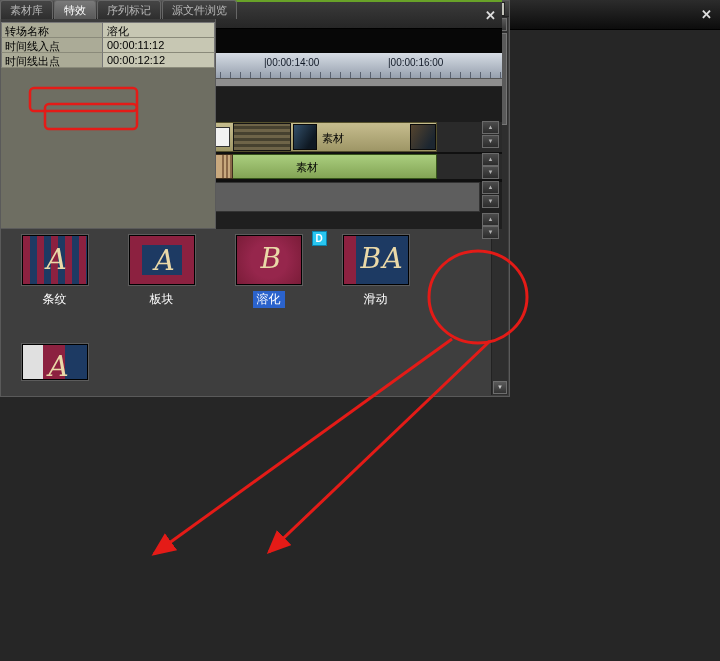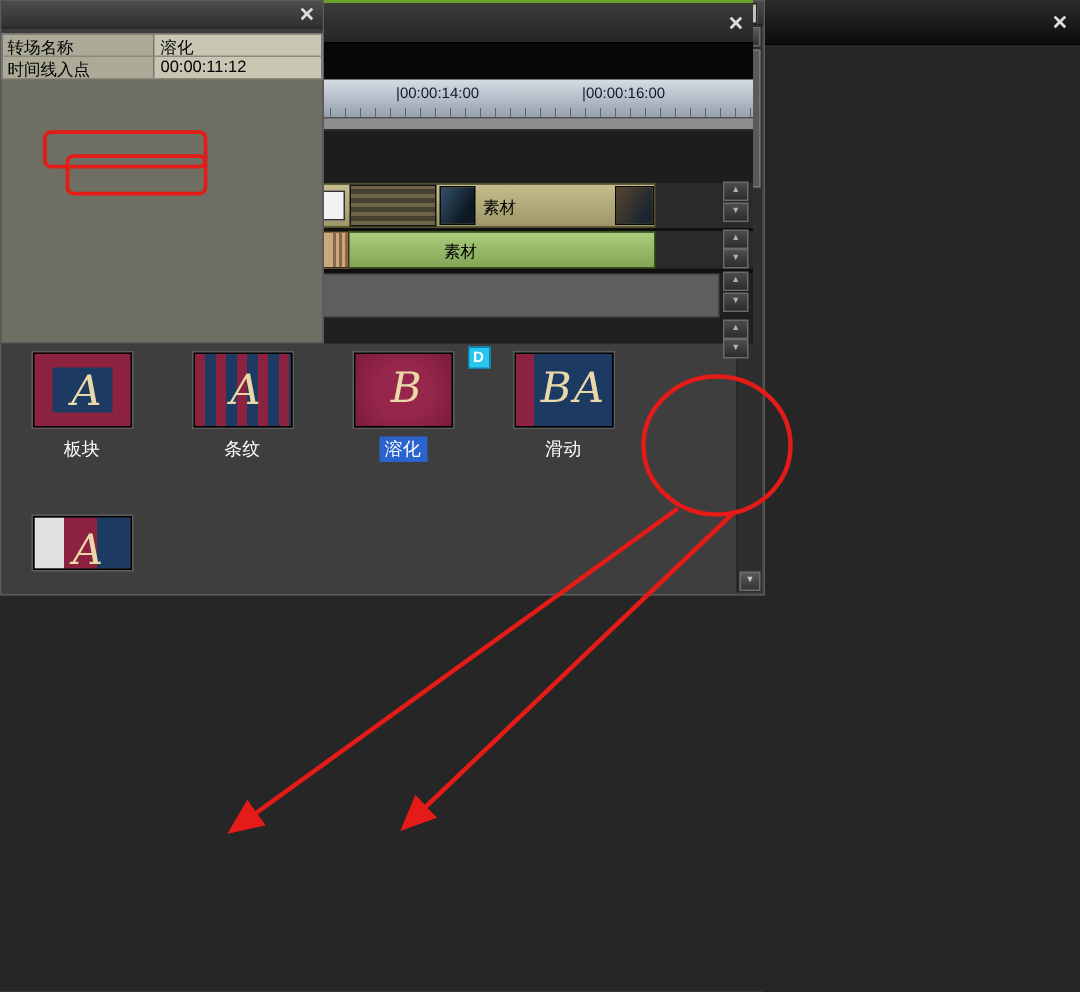--- a/index.html
+++ b/index.html
@@ -253,20 +253,26 @@
           <span>键</span>
         </div>
       <div class="trow d2">
           <span class="tg"></span>
           <span class="fico"></span>
           <span>混合</span>
         </div>
     </div>
   </div>
 
+  <div id="palette-tabs">
+    <span class="ptab">素材库</span>
+    <span class="ptab sel">特效</span>
+    <span class="ptab">序列标记</span>
+    <span class="ptab">源文件浏览</span>
+  </div>
 
   <div id="effects-panel">
     <div class="phead">
       <span class="mfold"></span>
       <span id="fx-path">|特效\转场\2D\</span>
     </div>
     <div id="fx-grid">
       <div class="cell">
           <div class="thumb p1"></div>
           <span class="flabel">交叉划像</span>
@@ -293,26 +299,26 @@
         </div>
       <div class="cell">
           <div class="thumb p7"></div>
           <span class="flabel">方形</span>
         </div>
       <div class="cell">
           <div class="thumb p8"></div>
           <span class="flabel">时钟</span>
         </div>
       <div class="cell">
+          <div class="thumb p9"></div>
+          <span class="flabel">条纹</span>
+        </div>
+      <div class="cell">
           <div class="thumb p10"></div>
           <span class="flabel">板块</span>
-        </div>
-      <div class="cell">
-          <div class="thumb p9"></div>
-          <span class="flabel">条纹</span>
         </div>
       <div class="cell">
           <div class="thumb p11"></div>
           <span class="badge">D</span>
           <span class="flabel sel">溶化</span>
         </div>
       <div class="cell">
           <div class="thumb p12"></div>
           <span class="flabel">滑动</span>
         </div>
@@ -430,20 +436,24 @@
     </div>
     <div id="info-table">
       <div class="irow">
         <span class="ilab">转场名称</span>
         <span class="ival">溶化</span>
       </div>
       <div class="irow">
         <span class="ilab">时间线入点</span>
         <span class="ival">00:00:11:12</span>
       </div>
+      <div class="irow">
+        <span class="ilab">时间线出点</span>
+        <span class="ival">00:00:12:12</span>
+      </div>
     </div>
     <div id="info-rest"></div>
   </div>
 
   <svg id="annotations" width="720" height="661">
     <defs>
       <marker id="ah" markerWidth="10" markerHeight="10" refX="7" refY="3.5" orient="auto">
         <path d="M0 0 L8 3.5 L0 7 z" fill="#e41b17"></path>
       </marker>
     </defs>

